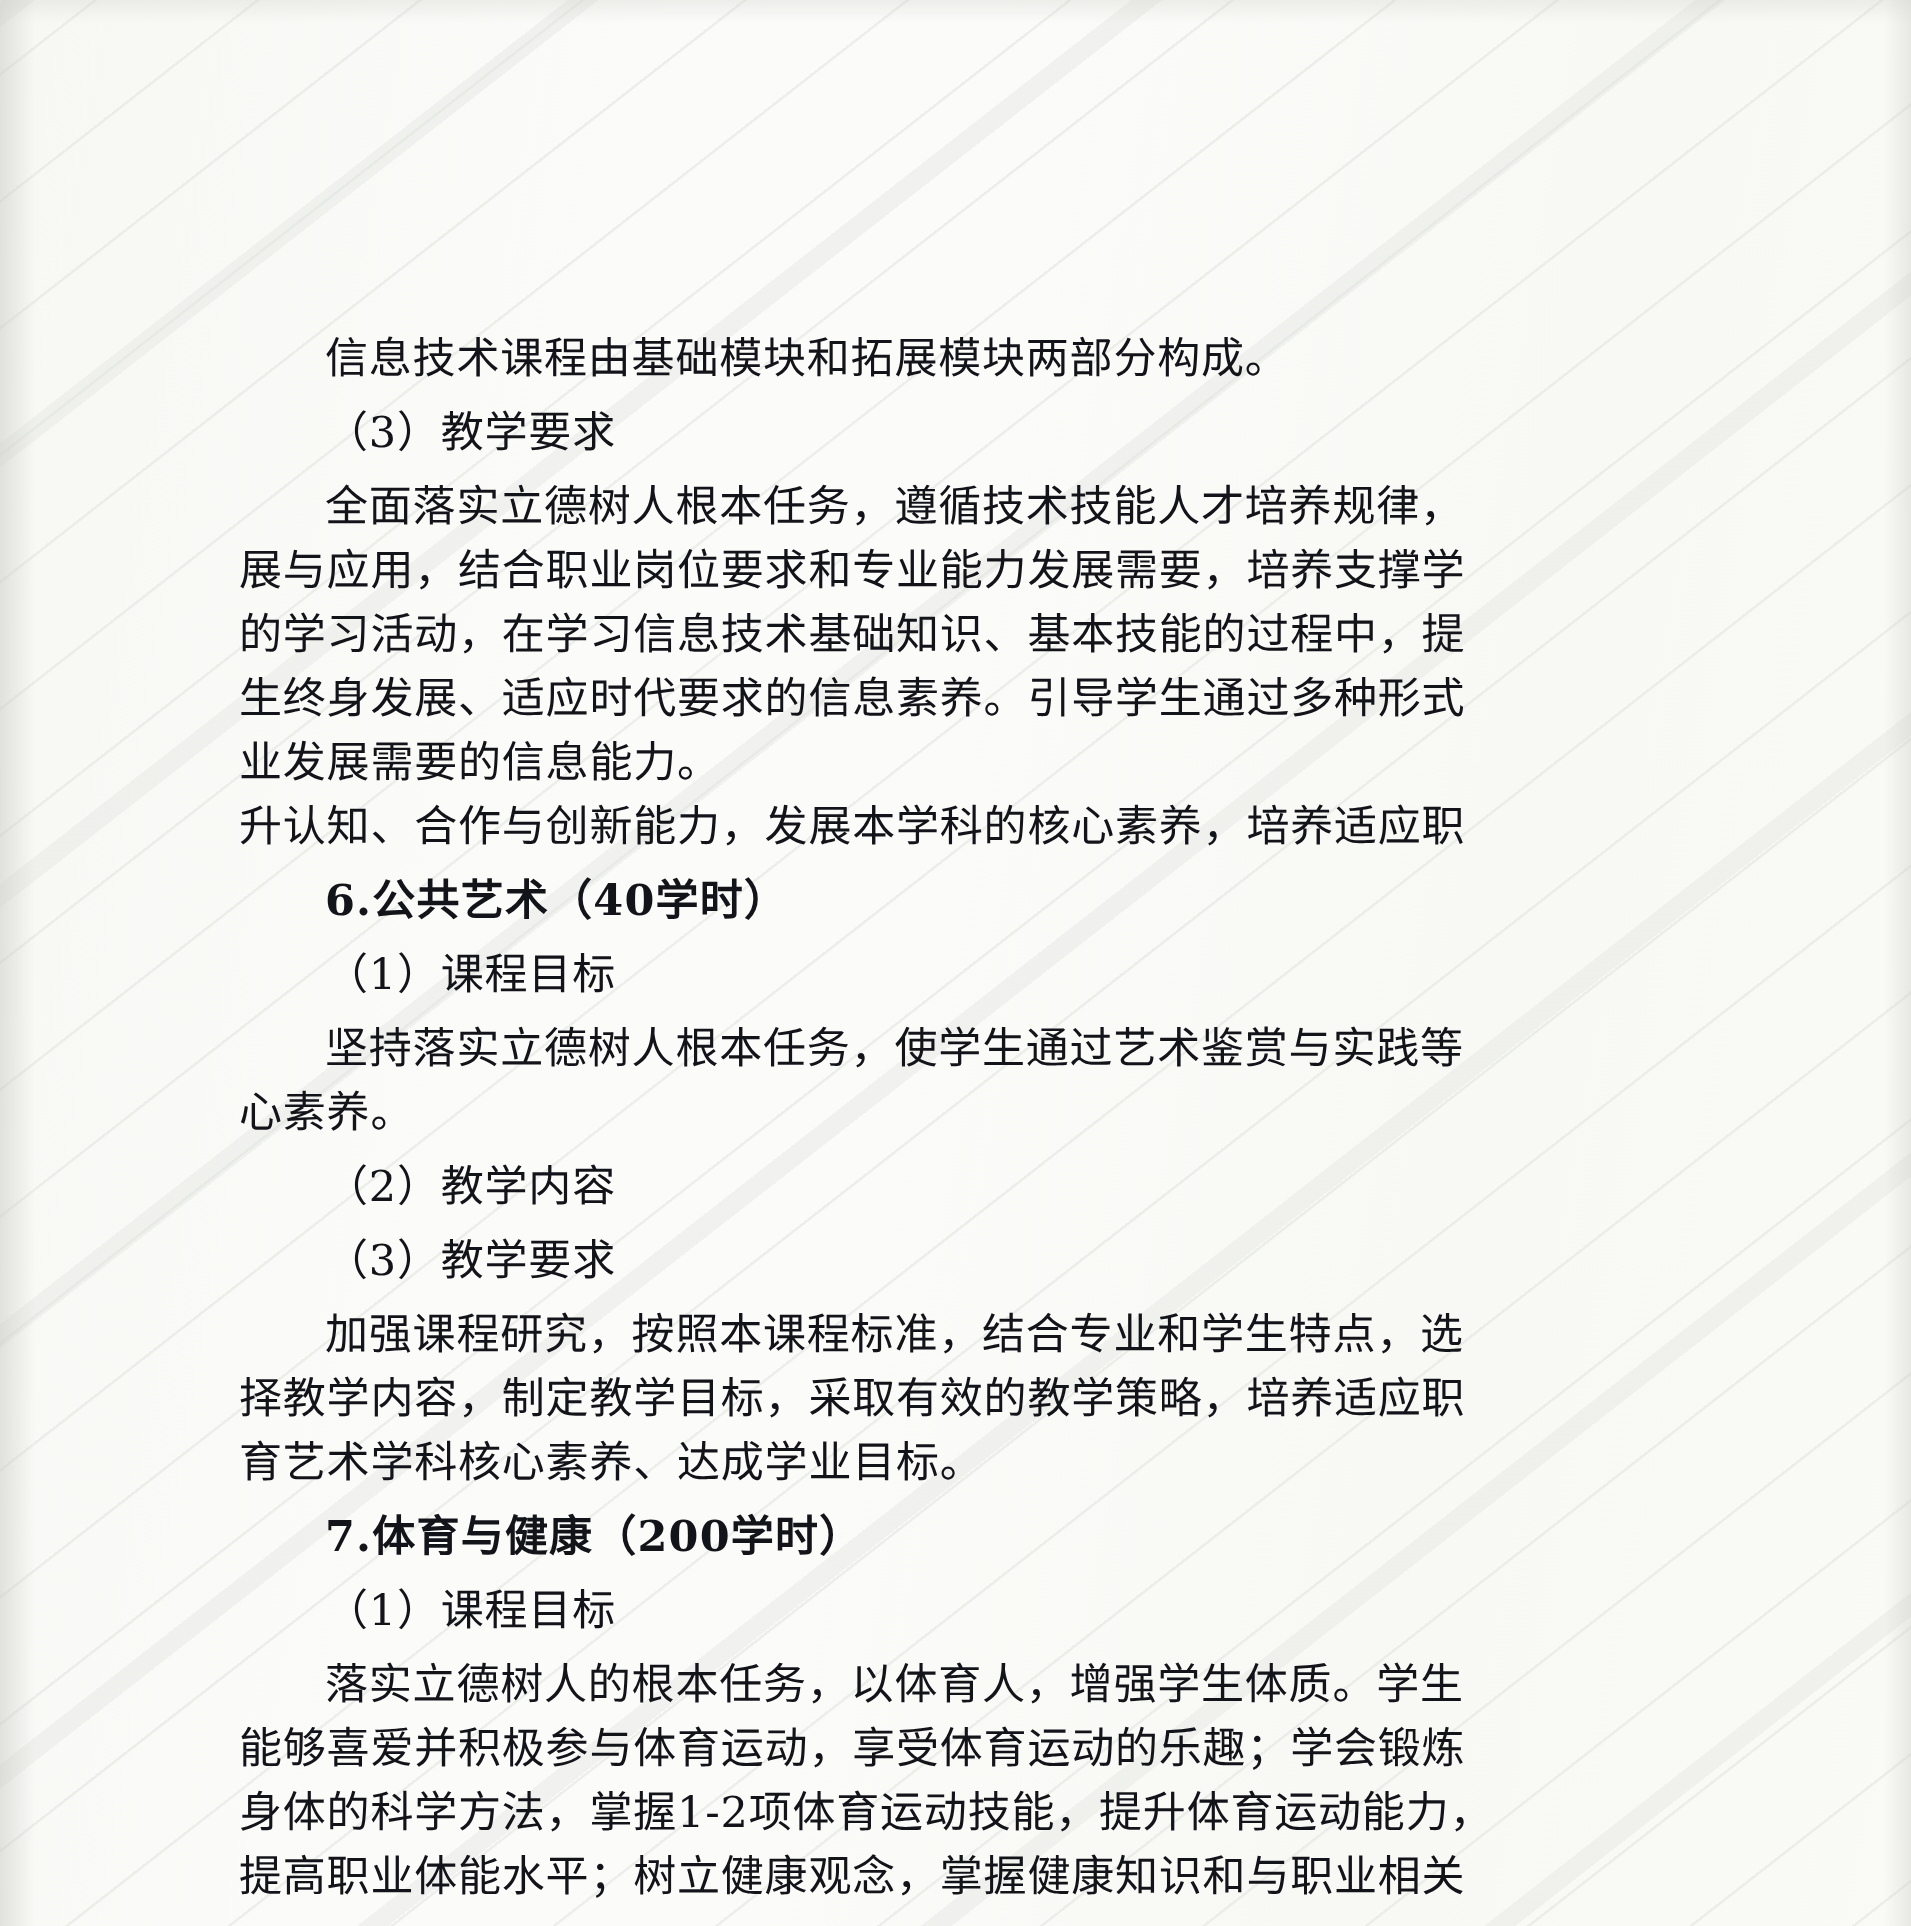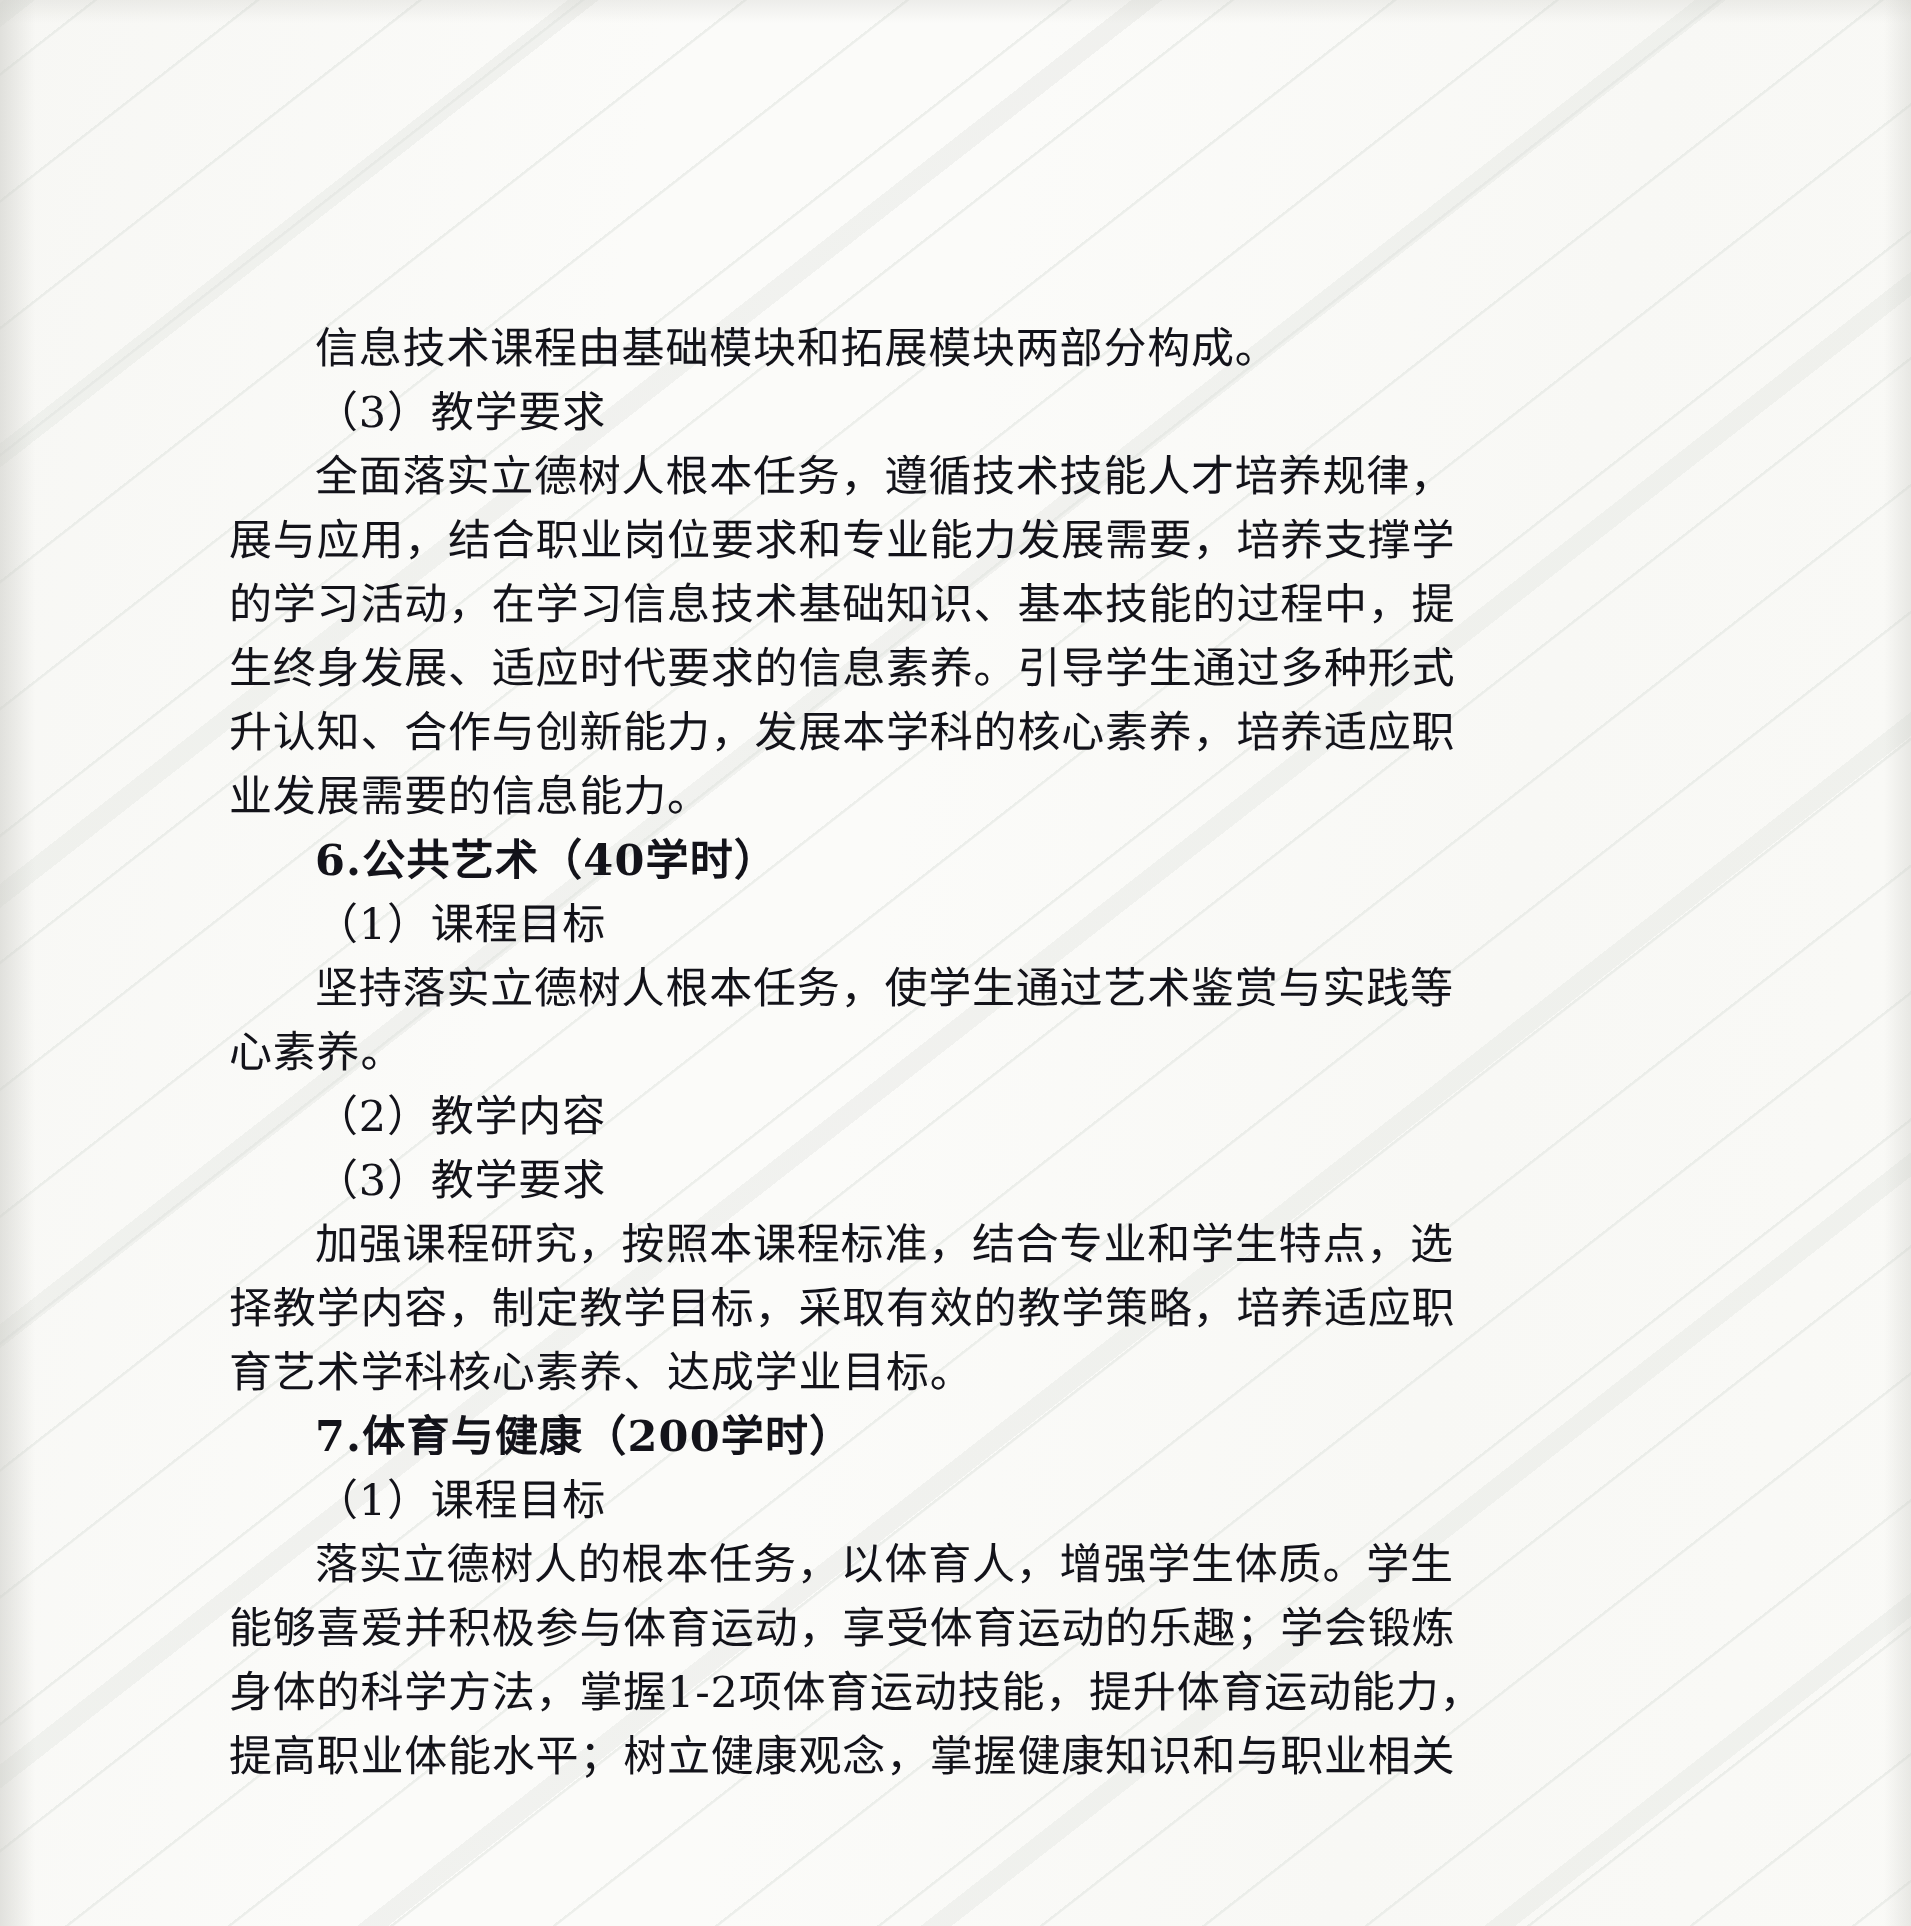--- a/index.html
+++ b/index.html
@@ -70,21 +70,21 @@
   }
   .indent {
     text-indent: 86px;
   }
   .heading {
     font-weight: bold;
     text-indent: 86px;
     letter-spacing: 1.2px;
   }
   .para {
-    margin: 0;
+    margin: 10px;
   }
 </style>
 </head>
 <body>
 
 <div class="page">
   <div class="texture"></div>
   <div class="edge-shade"></div>
 
   <div class="content">
@@ -95,22 +95,22 @@
 
     <div class="para">
       <div class="line indent">（3）教学要求</div>
     </div>
 
     <div class="para">
       <div class="line indent">全面落实立德树人根本任务，遵循技术技能人才培养规律，</div>
       <div class="line">展与应用，结合职业岗位要求和专业能力发展需要，培养支撑学</div>
       <div class="line">的学习活动，在学习信息技术基础知识、基本技能的过程中，提</div>
       <div class="line">生终身发展、适应时代要求的信息素养。引导学生通过多种形式</div>
+      <div class="line">业发展需要的信息能力。</div>
       <div class="line">升认知、合作与创新能力，发展本学科的核心素养，培养适应职</div>
-      <div class="line">业发展需要的信息能力。</div>
     </div>
 
     <div class="para">
       <div class="line heading">6.公共艺术（40学时）</div>
     </div>
 
     <div class="para">
       <div class="line indent">（1）课程目标</div>
     </div>
 

